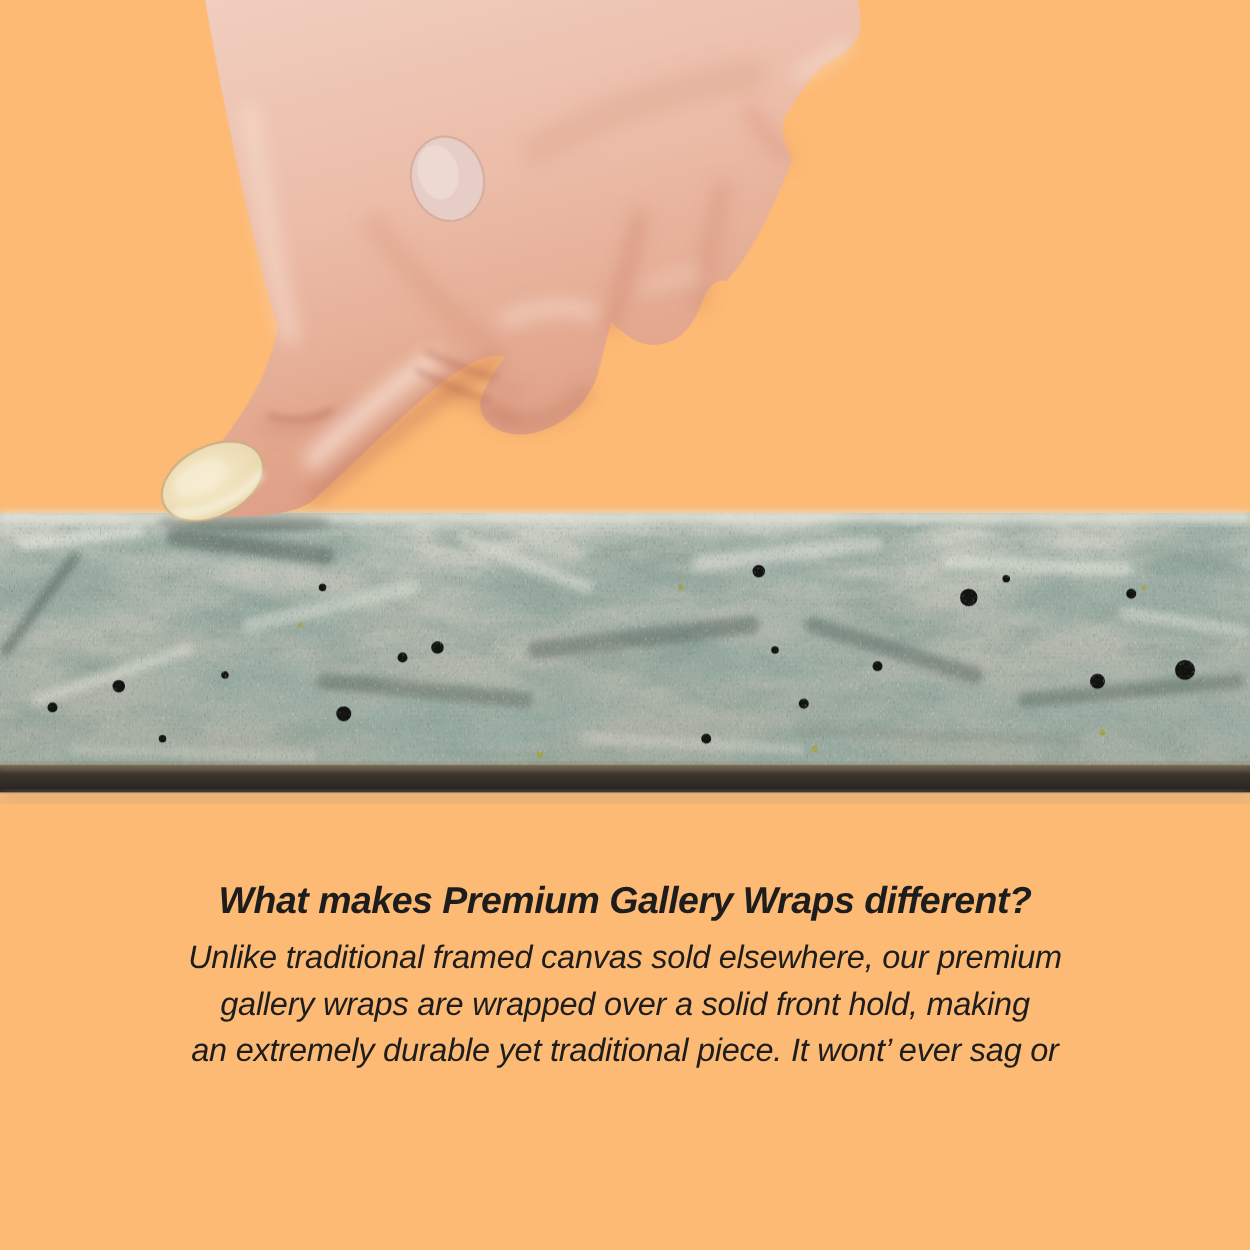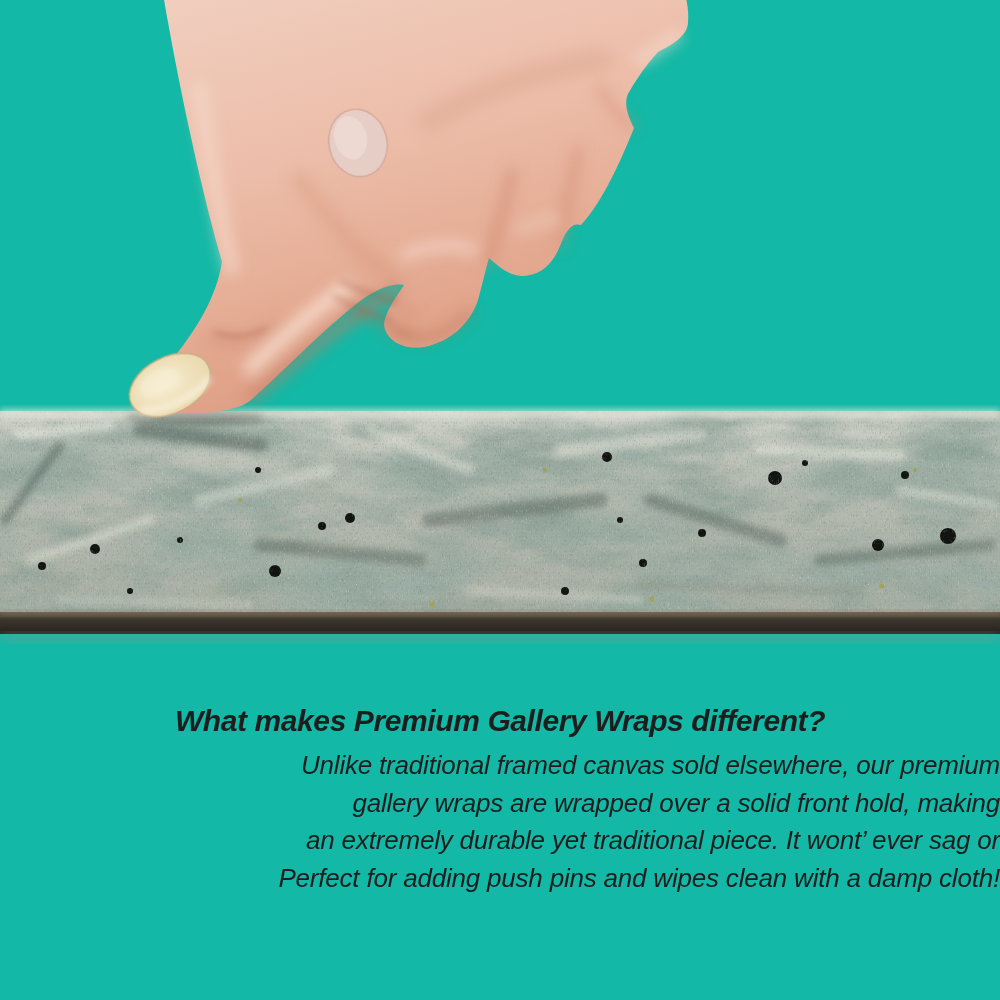--- a/index.html
+++ b/index.html
@@ -1,24 +1,24 @@
 <!DOCTYPE html>
 <html><head>
 <meta charset="utf-8">
 <style>
   html,body{margin:0;padding:0;background:#ffffff;}
-  .page{position:relative;width:1000px;height:1000px;background:#14b8a6;overflow:hidden;
+  .page{position:relative;width:1000px;height:1000px;background:#fdba74;overflow:hidden;
         font-family:"Liberation Sans",sans-serif;}
   .photo-area{position:absolute;left:0;top:0;width:1000px;height:660px;}
   .photo-area svg{display:block;}
   .caption{position:absolute;left:0;top:701px;width:1000px;text-align:center;color:#1d1d1d;}
   .caption h2{margin:0 0 6px 0;font-style:italic;font-weight:700;font-size:30px;line-height:40px;
               letter-spacing:-0.4px;}
   .caption p{margin:0;font-style:italic;font-weight:500;font-size:26px;line-height:37.5px;
-             letter-spacing:-0.2px;text-align:right;}
+             letter-spacing:-0.2px;}
 </style>
 </head>
 <body>
 
 <div class="page">
 
   <div class="photo-area">
     <svg width="1000" height="660" viewBox="0 0 1000 660" xmlns="http://www.w3.org/2000/svg">
       <defs>
         <linearGradient id="skinGrad" x1="0" y1="0" x2="0.35" y2="1">
@@ -192,16 +192,15 @@
         </g>
       </g>
     </svg>
   </div>
 
   <div class="caption">
     <h2>What makes Premium Gallery Wraps different?</h2>
     <p>Unlike traditional framed canvas sold elsewhere, our premium</p>
     <p>gallery wraps are wrapped over a solid front hold, making</p>
     <p>an extremely durable yet traditional piece. It wont’ ever sag or</p>
-    <p>Perfect for adding push pins and wipes clean with a damp cloth!</p>
   </div>
 
 </div>
 
 </body></html>

